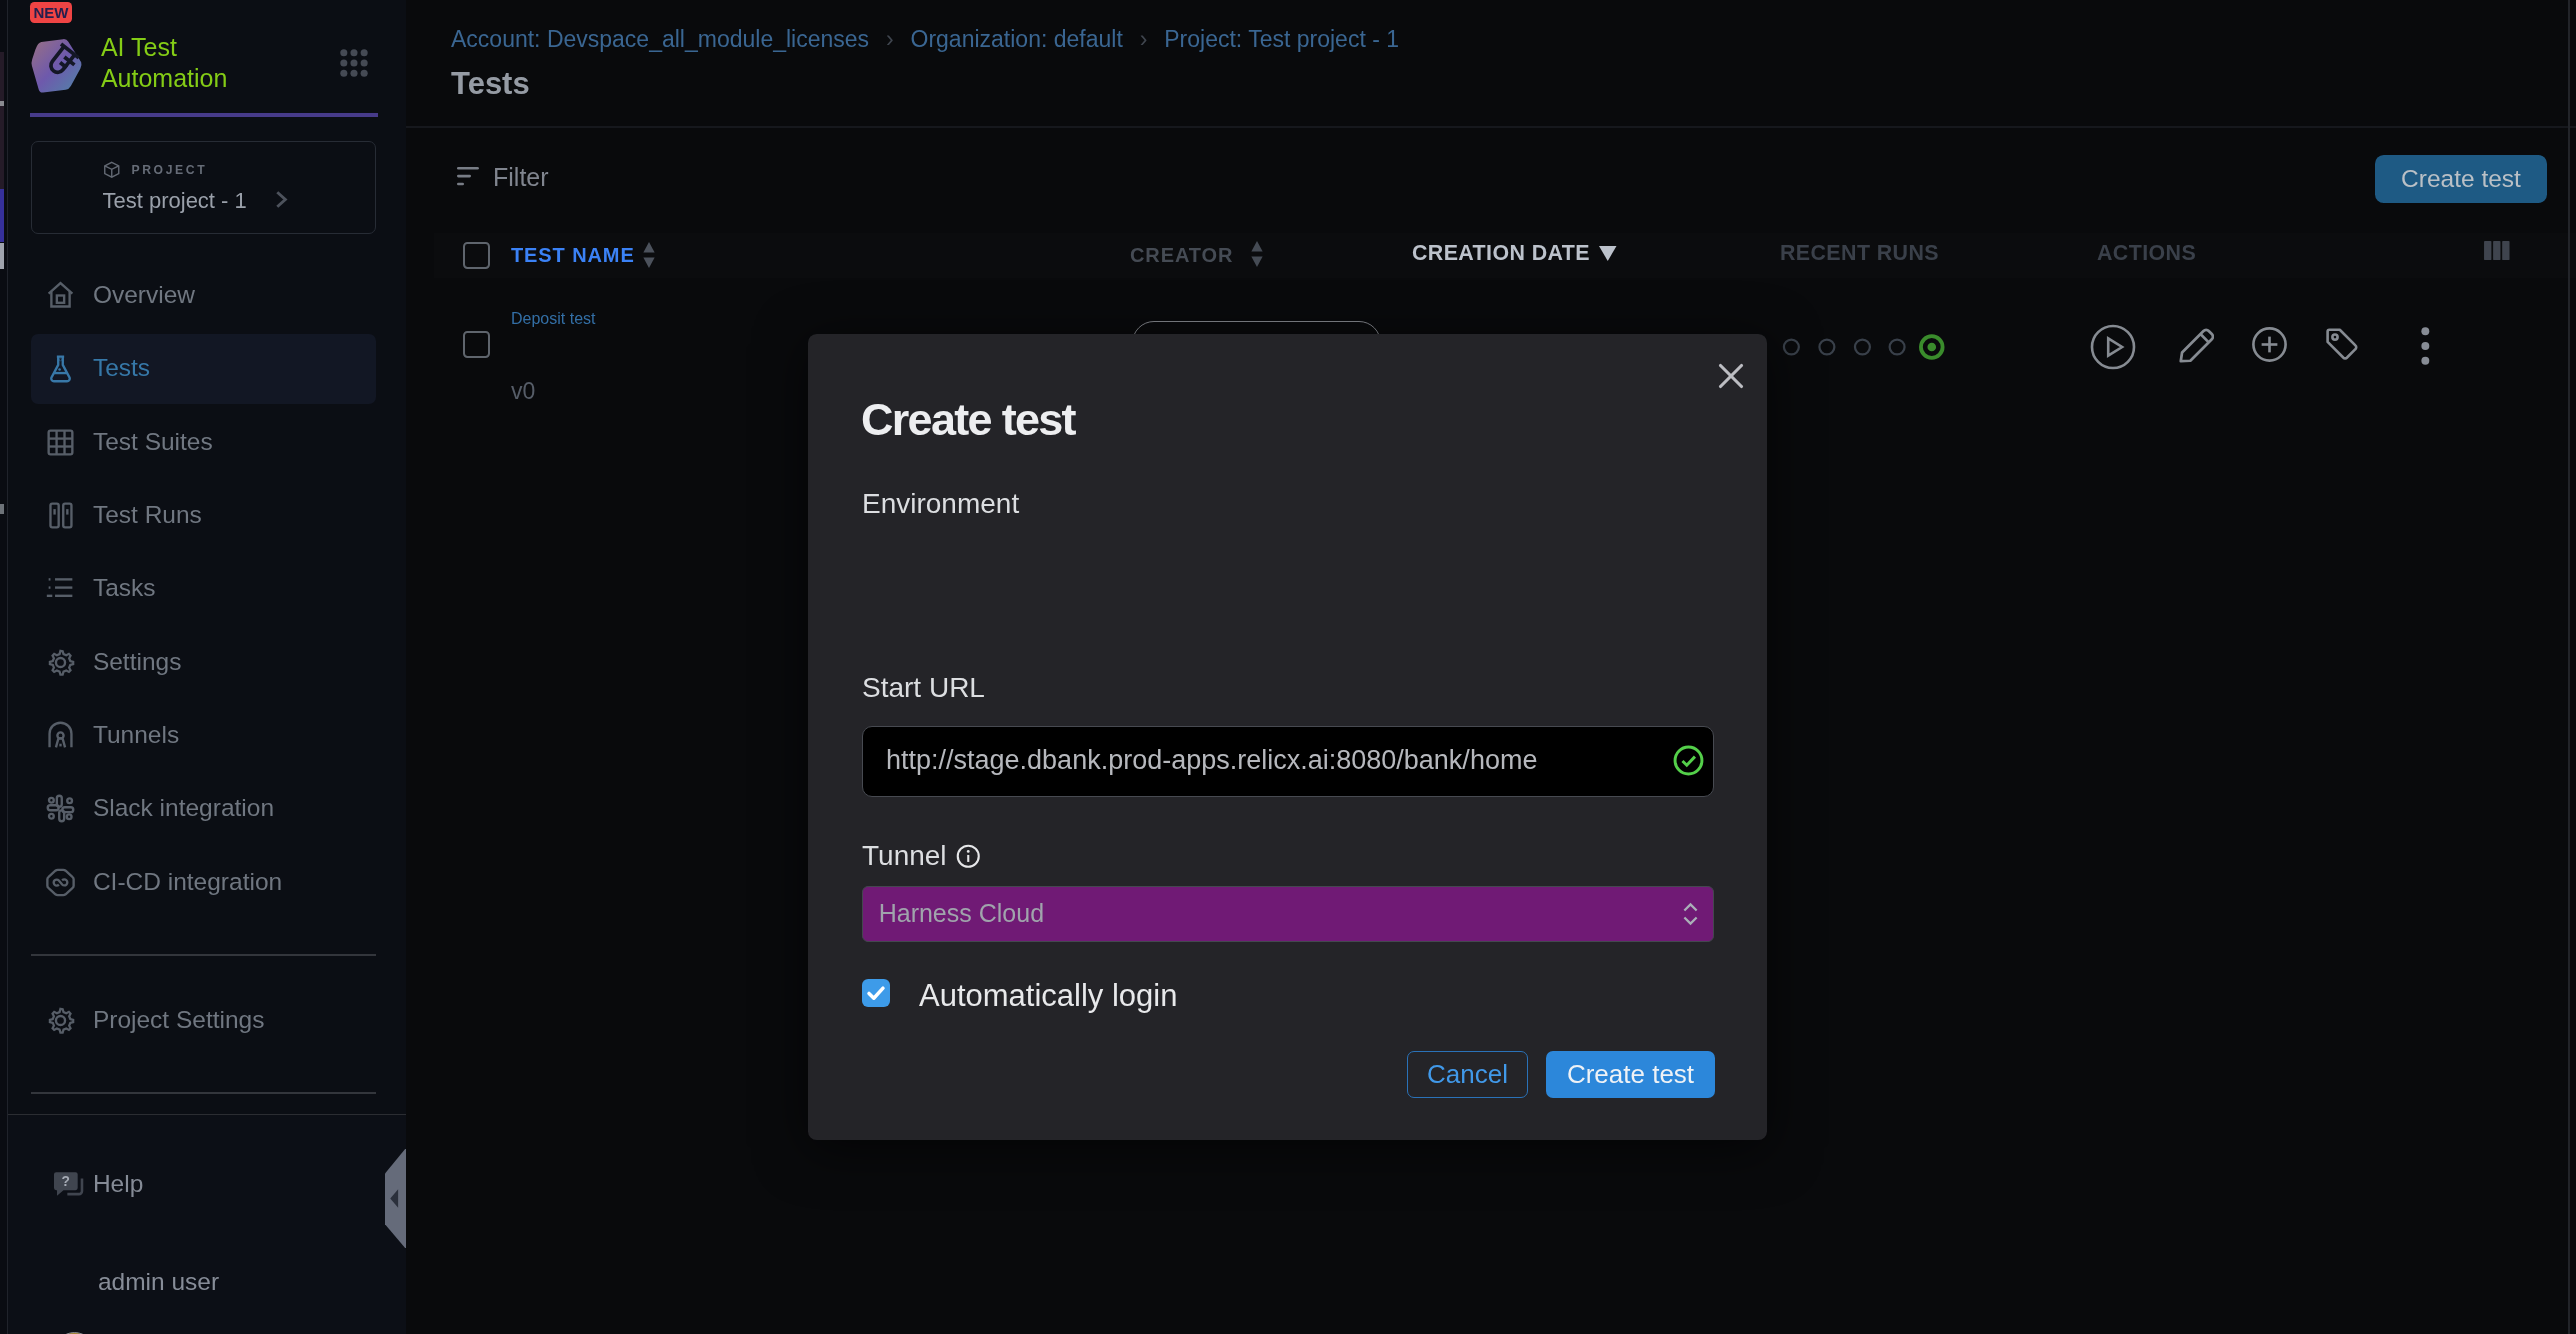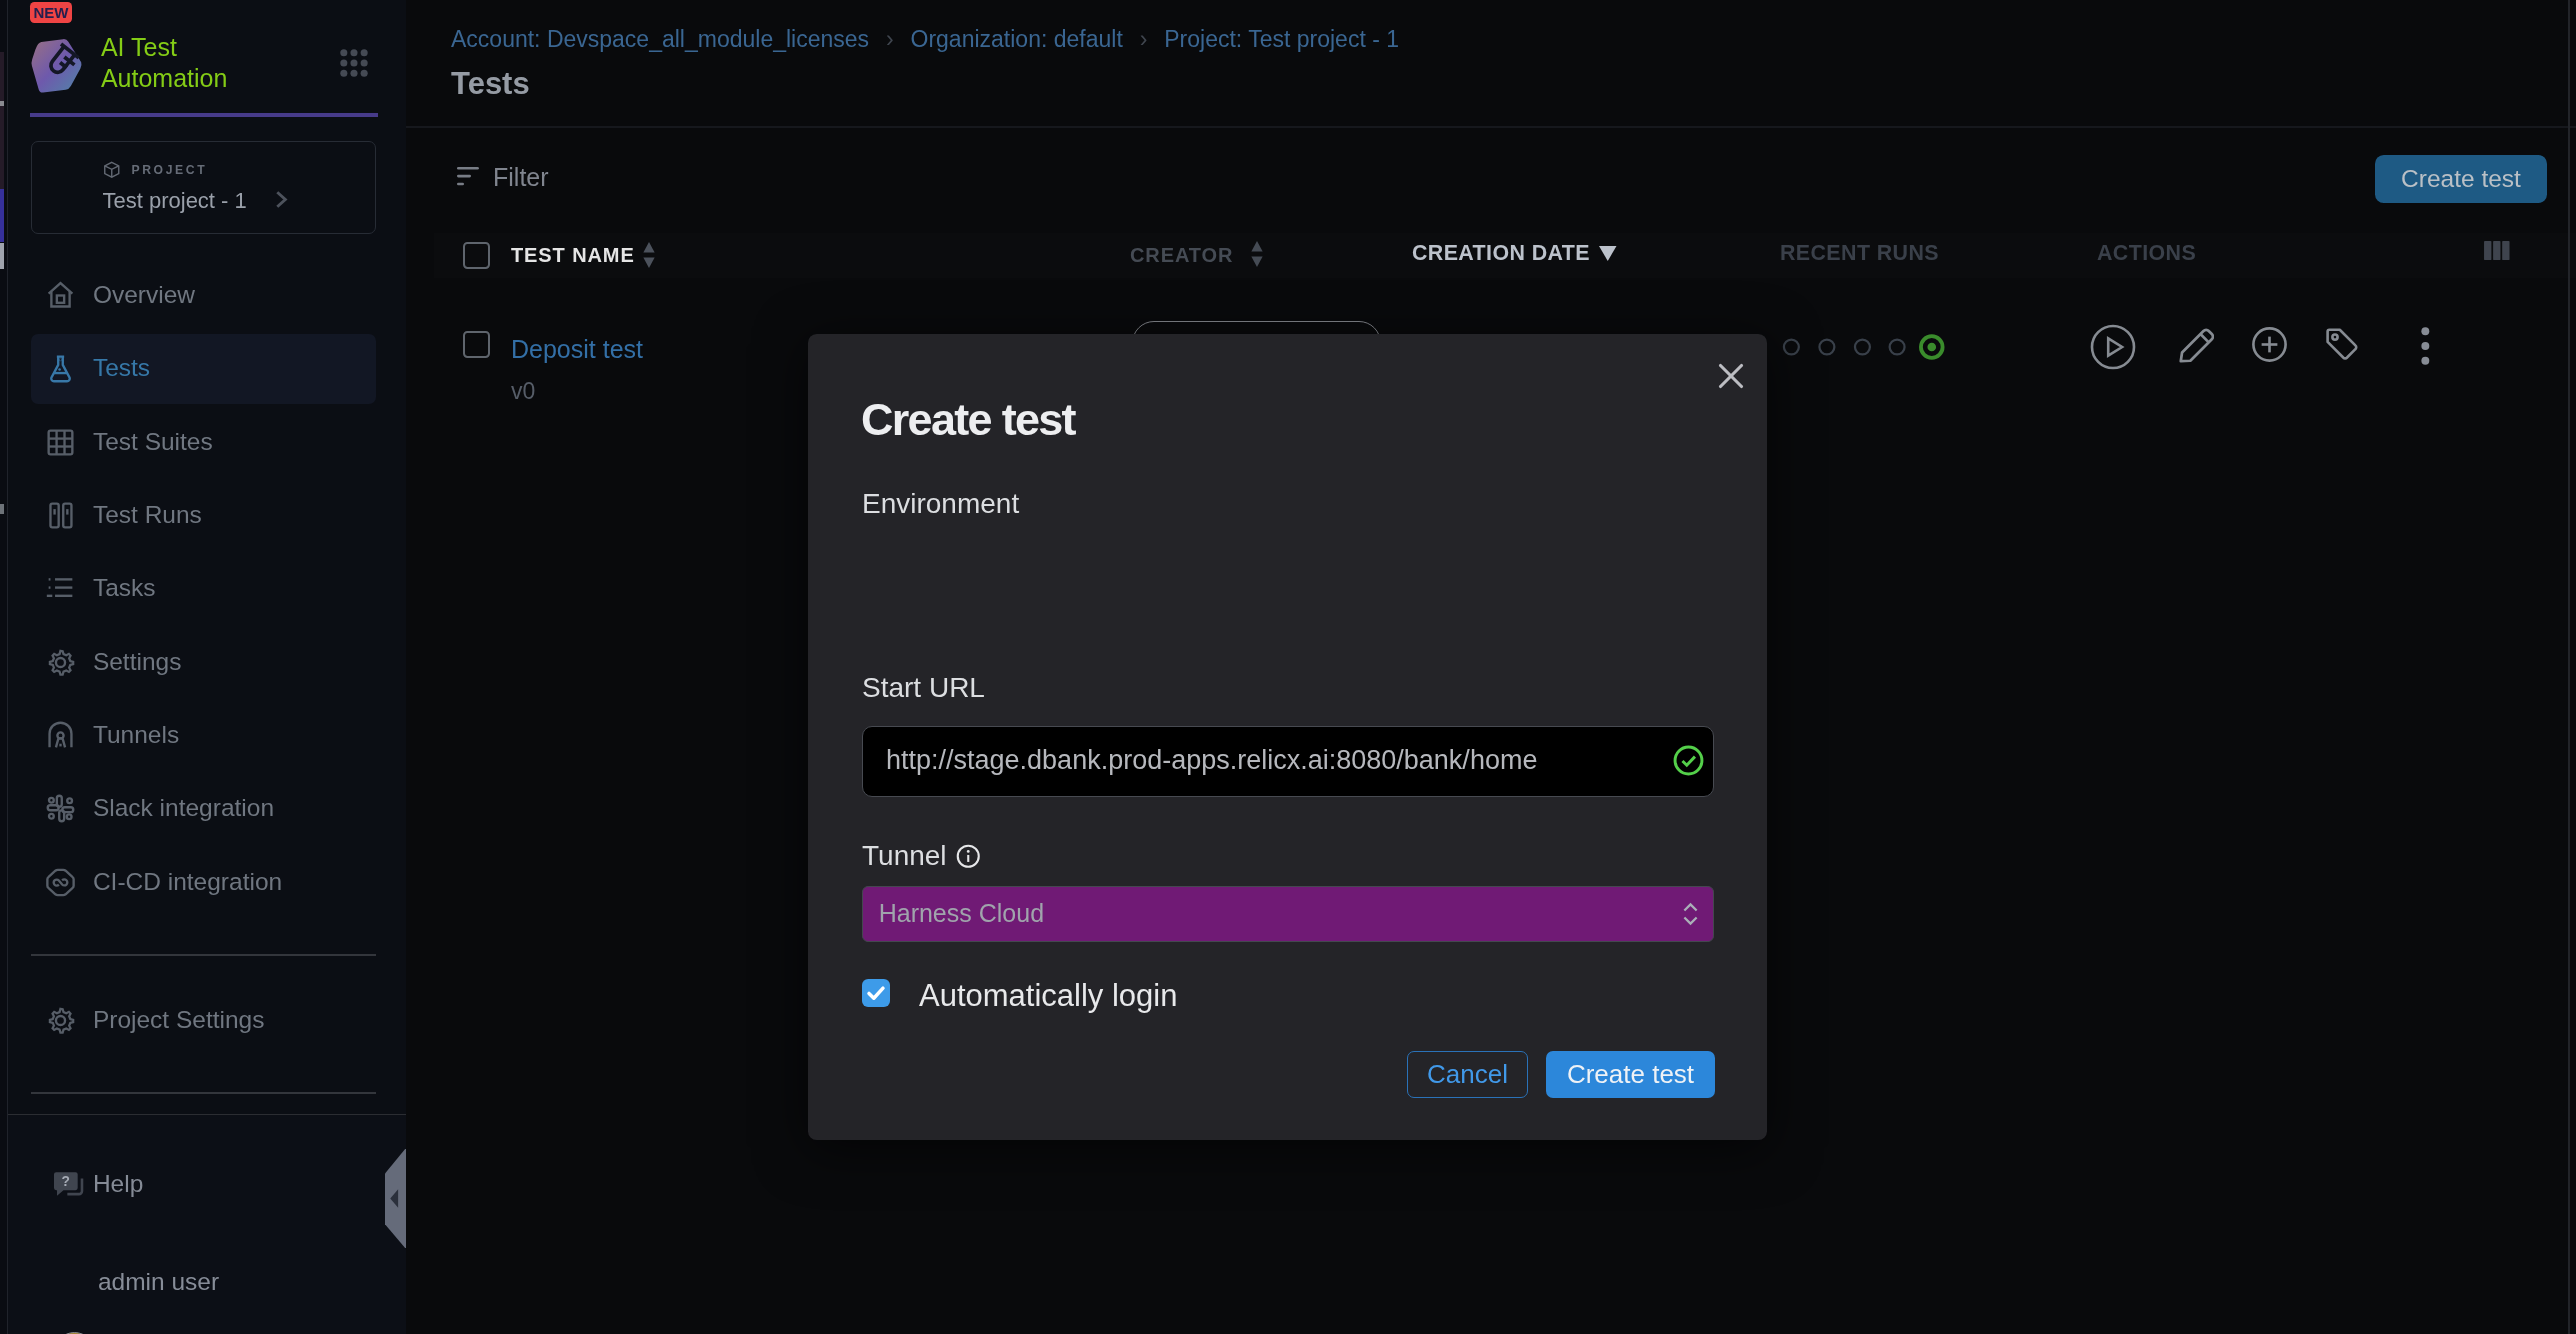--- a/index.html
+++ b/index.html
@@ -196,21 +196,21 @@
         <rect x="0" y="1" width="25" height="3" rx="1.5"></rect>
         <rect x="0" y="10" width="16" height="3" rx="1.5"></rect>
         <rect x="0" y="19" width="8" height="3" rx="1.5"></rect>
       </g>
   </svg>
   <div class="abs" style="left:87px;top:163px;font-size:25px;color:#80858f;">Filter</div>
   <div class="abs" style="left:1969px;top:155px;width:172px;height:48px;background:#1e5a84;border-radius:8.7px;color:#bac0c6;font-size:24.5px;text-align:center;line-height:48px;">Create test</div>
 
   <div class="abs" style="left:28px;top:233px;width:2142px;height:45px;background:rgba(255,255,255,0.012);"></div>
   <div class="abs" style="left:57px;top:242px;width:27px;height:27px;border:2.6px solid #5f656d;border-radius:4.4px;"></div>
-  <div class="abs" style="left:105px;top:244px;font-size:20px;font-weight:600;letter-spacing:0.9px;color:#e5e5e5;">TEST NAME</div>
+  <div class="abs" style="left:105px;top:244px;font-size:20px;font-weight:600;letter-spacing:0.9px;color:#3b82f6;">TEST NAME</div>
   <svg class="abs" style="left:236px;top:242px;" width="14" height="26" viewBox="0 0 16 30">
     <path d="M8 0 L14.5 12 H1.5 Z" fill="#4c525c"></path>
       <path d="M8 30 L1.5 18 H14.5 Z" fill="#4c525c"></path>
   </svg>
   <div class="abs" style="left:724px;top:244px;font-size:20px;font-weight:600;letter-spacing:0.9px;color:#454b54;">CREATOR</div>
   <svg class="abs" style="left:844px;top:241px;" width="14" height="26" viewBox="0 0 16 30">
     <path d="M8 0 L14.5 12 H1.5 Z" fill="#454b54"></path>
       <path d="M8 30 L1.5 18 H14.5 Z" fill="#454b54"></path>
   </svg>
   <div class="abs" style="left:1006px;top:241px;font-size:21.4px;font-weight:700;letter-spacing:0.4px;color:#bcc2cb;">CREATION DATE</div>
@@ -221,21 +221,21 @@
   <div class="abs" style="left:1691px;top:241px;font-size:21.4px;font-weight:600;letter-spacing:0.4px;color:#3a404a;">ACTIONS</div>
   <svg class="abs" style="left:2078px;top:241px;" width="26" height="19" viewBox="0 0 30 22">
     <g fill="#3f444e">
         <rect x="0" y="0" width="8.5" height="22" rx="1"></rect>
         <rect x="10.5" y="0" width="8.5" height="22" rx="1"></rect>
         <rect x="21" y="0" width="8.5" height="22" rx="1"></rect>
       </g>
   </svg>
 
   <div class="abs" style="left:57px;top:331px;width:27px;height:27px;border:2.6px solid #5f656d;border-radius:4.4px;"></div>
-  <div class="abs" style="left:105px;top:335px;font-size:25px;color:#336fa6;">Deposit test</div>
+  <div class="abs" style="left:105px;top:310px;font-size:16px;color:#336fa6;">Deposit test</div>
   <div class="abs" style="left:105px;top:378px;font-size:23px;color:#565d68;">v0</div>
 
   <div class="abs" style="left:726px;top:321px;width:249px;height:44px;border:1.7px solid #82858b;border-radius:23px;"></div>
   <div class="abs" style="left:1004px;top:332px;font-size:23.6px;color:#8e949b;">Today at 5:06 PM</div>
 
   <svg class="abs" style="left:1375px;top:334px;" width="279" height="26" viewBox="0 0 320 30">
     <g fill="none" stroke="#39404a" stroke-width="2.6">
       <circle cx="11" cy="15" r="8.6"></circle>
         <circle cx="52" cy="15" r="8.6"></circle>
         <circle cx="93" cy="15" r="8.6"></circle>

